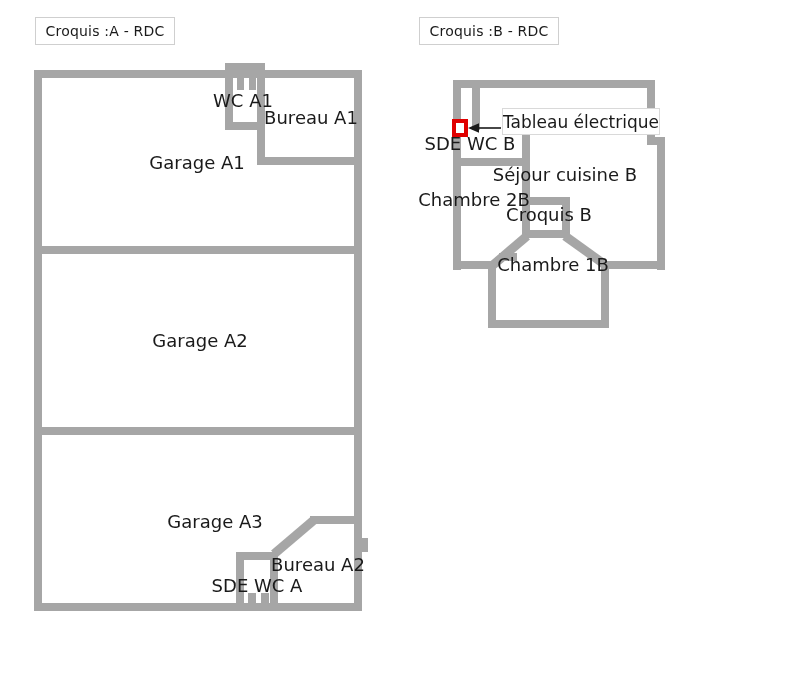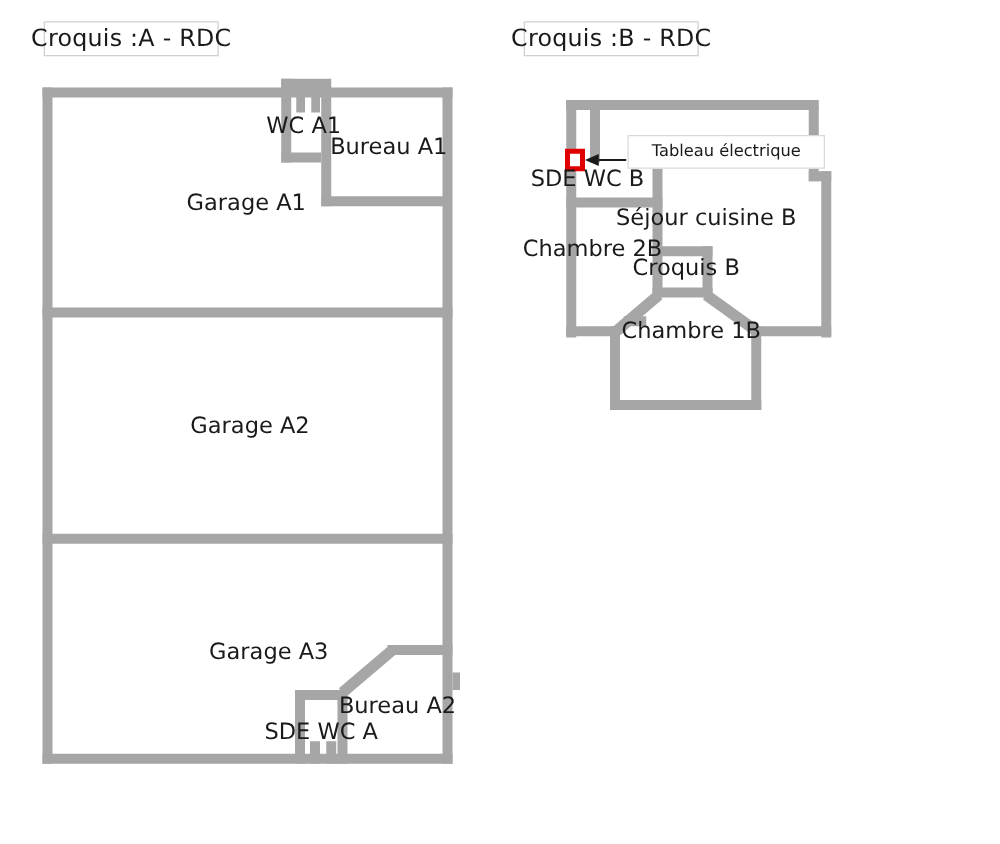--- a/index.html
+++ b/index.html
@@ -9,33 +9,33 @@
     background:#ffffff;
     font-family:"DejaVu Sans","Liberation Sans",sans-serif;
     color:#1a1a1a;
     overflow:hidden;
   }
   .plan-svg{position:absolute;left:0;top:0;z-index:1;}
   .title-box{
     position:absolute;z-index:3;
     display:flex;align-items:center;justify-content:center;
     background:#ffffff;border:1px solid #cfcfcf;
-    font-size:19px;letter-spacing:0.2px;white-space:nowrap;
+    font-size:14px;letter-spacing:0.2px;white-space:nowrap;
     box-sizing:border-box;
   }
   .room-label{
     position:absolute;z-index:4;
     transform:translate(-50%,-50%);
     font-size:18px;white-space:nowrap;line-height:1;
   }
   .callout-box{
     position:absolute;z-index:2;
     display:flex;align-items:center;justify-content:center;
     background:#ffffff;border:1.5px solid #d9d9d9;
-    font-size:13px;white-space:nowrap;
+    font-size:17px;white-space:nowrap;
     box-sizing:border-box;
   }
 </style>
 </head>
 <body>
 
 <div class="canvas">
 
   <svg class="plan-svg" width="800" height="675" viewBox="0 0 800 675">
 

